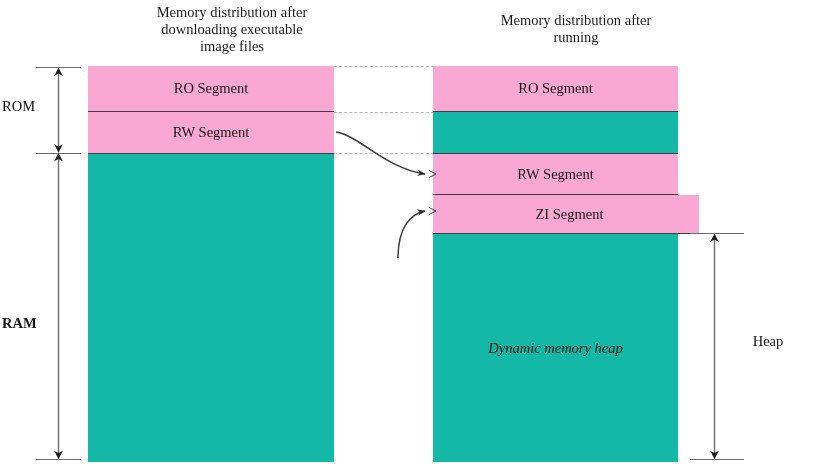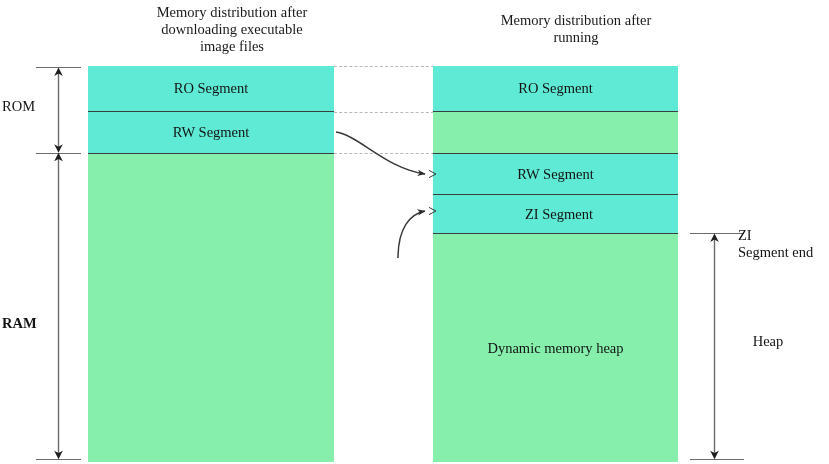--- a/index.html
+++ b/index.html
@@ -45,22 +45,22 @@
     position: absolute;
     left: -1px;
     box-sizing: border-box;
     border-bottom: 1px solid #3d3d3d;
     display: flex;
     align-items: center;
     justify-content: center;
     font-size: 14.5px;
     color: #141414;
   }
-  .seg.gray  { background: #5eead4; font-family: Liberation Serif, serif; }
-  .seg.light { background: #86efac; }
+  .seg.gray  { background: #f9a8d4; font-family: Liberation Serif, serif; }
+  .seg.light { background: #14b8a6; font-style: italic; }
 
   
   .dotline {
     position: absolute;
     height: 0;
     border-top: 1px dashed #b9b9b9;
   }
 
   
   .tick {
@@ -115,40 +115,38 @@
   <div class="membox abs" id="box-right">
     <div class="seg gray" style="top:-1px; width:245px; height:46px;">
       <span>RO Segment</span>
     </div>
     <div class="seg light" style="top:45px; width:245px; height:42px;">
       <span></span>
     </div>
     <div class="seg gray" style="top:87px; width:245px; height:41px;">
       <span>RW Segment</span>
     </div>
-    <div class="seg gray" style="top:128px; width:245px; height:39px;padding-left:7px;">
+    <div class="seg gray" style="top:128px; width:266px; height:39px;padding-left:7px;">
       <span>ZI Segment</span>
     </div>
     <div class="seg light" style="top:167px; width:245px; height:228px; border-bottom:none;">
       <span>Dynamic memory heap</span>
     </div>
   </div>
 
   <div class="tick" style="left:36px; top:67px;  width:45px;"></div>
   <div class="tick" style="left:36px; top:153px; width:45px;"></div>
   <div class="tick" style="left:36px; top:459px; width:45px;"></div>
 
   <div class="brk-label" style="left:2px; top:98px; width:48px;">ROM</div>
   <div class="brk-label" style="left:2px; top:315px; width:48px;font-weight:bold;">RAM</div>
 
   <div class="tick" style="left:690px; top:233px; width:54px;"></div>
   <div class="tick" style="left:690px; top:459px; width:54px;"></div>
 
-  <div class="brk-label" style="left:738px; top:227px; width:92px;">ZI
-Segment end</div>
   <div class="brk-label" style="left:738px; top:333px; width:60px; text-align:center;">Heap</div>
 
   <svg class="overlay" viewBox="0 0 829 464" xmlns="http://www.w3.org/2000/svg">
     <defs>
       <marker id="ah-dark" markerWidth="9" markerHeight="9" refX="7.5" refY="3.2" orient="auto" markerUnits="userSpaceOnUse">
         <path d="M0,0 L8,3.2 L0,6.4 L2.2,3.2 Z" fill="#2b2b2b"></path>
       </marker>
       <marker id="ah-up" markerWidth="10" markerHeight="10" refX="3.4" refY="1.2" orient="auto" markerUnits="userSpaceOnUse">
         <path d="M3.4,0 L6.6,9 L3.4,6.6 L0.2,9 Z" fill="#2b2b2b"></path>
       </marker>

